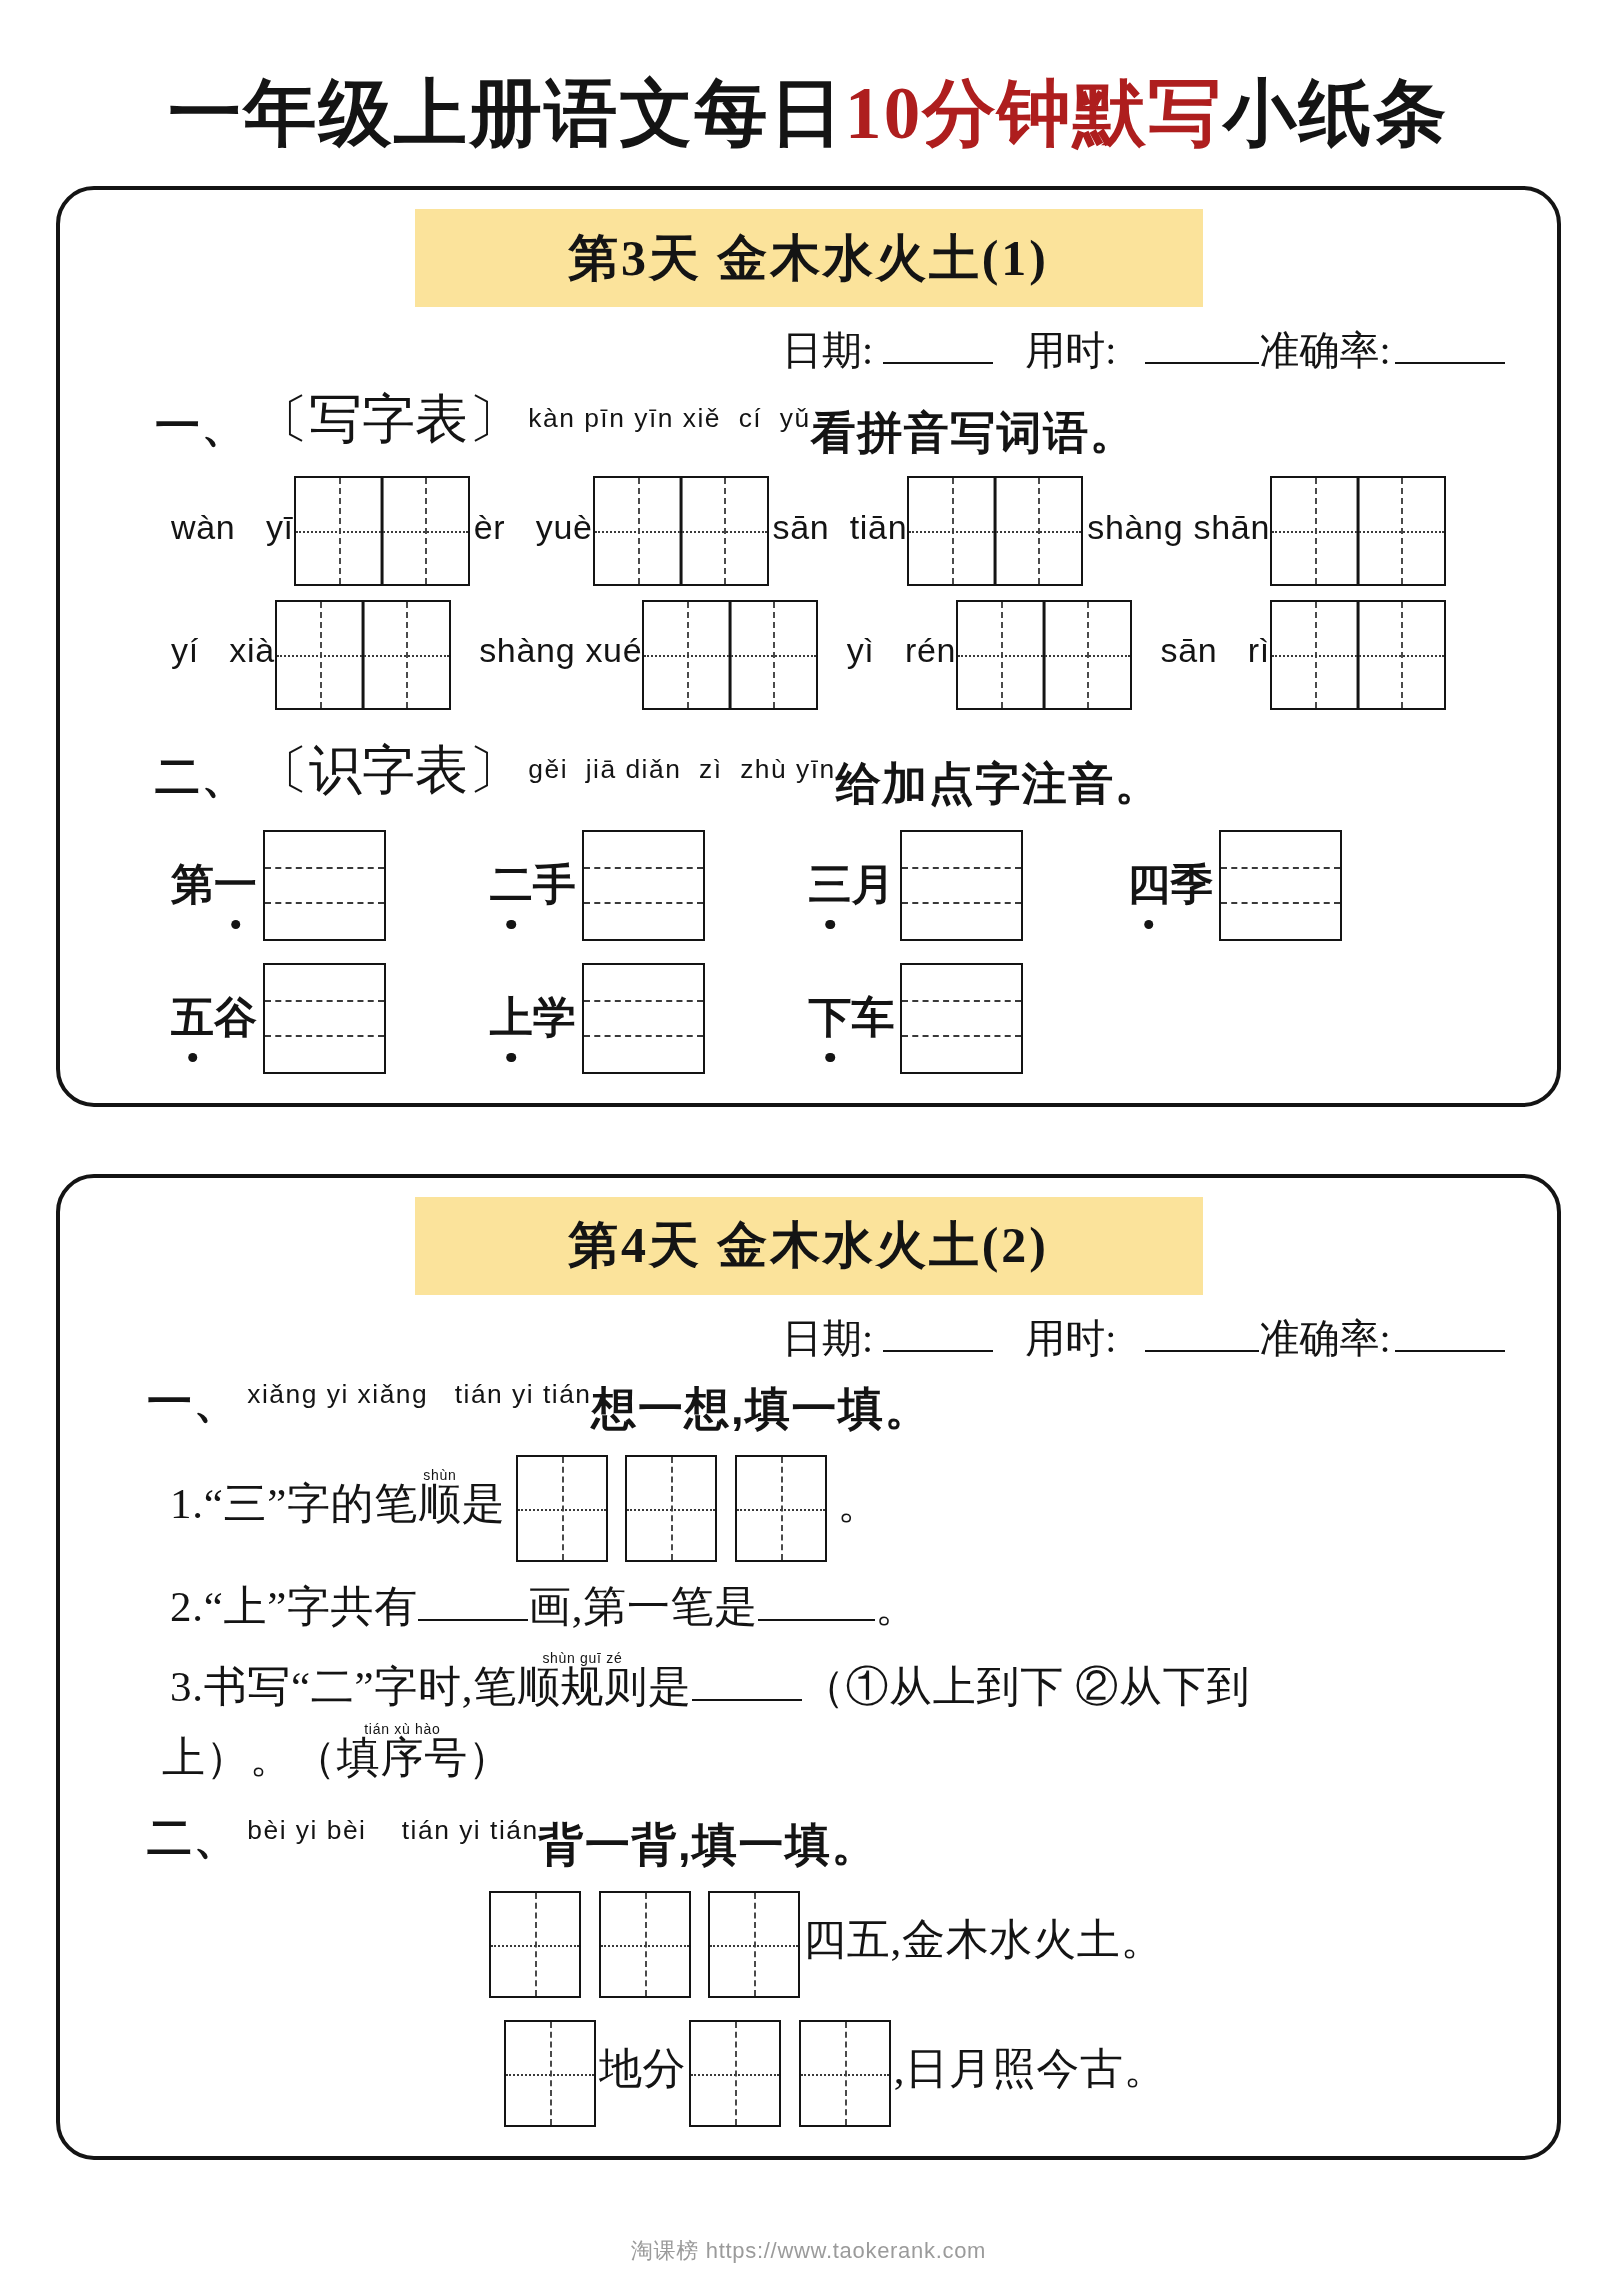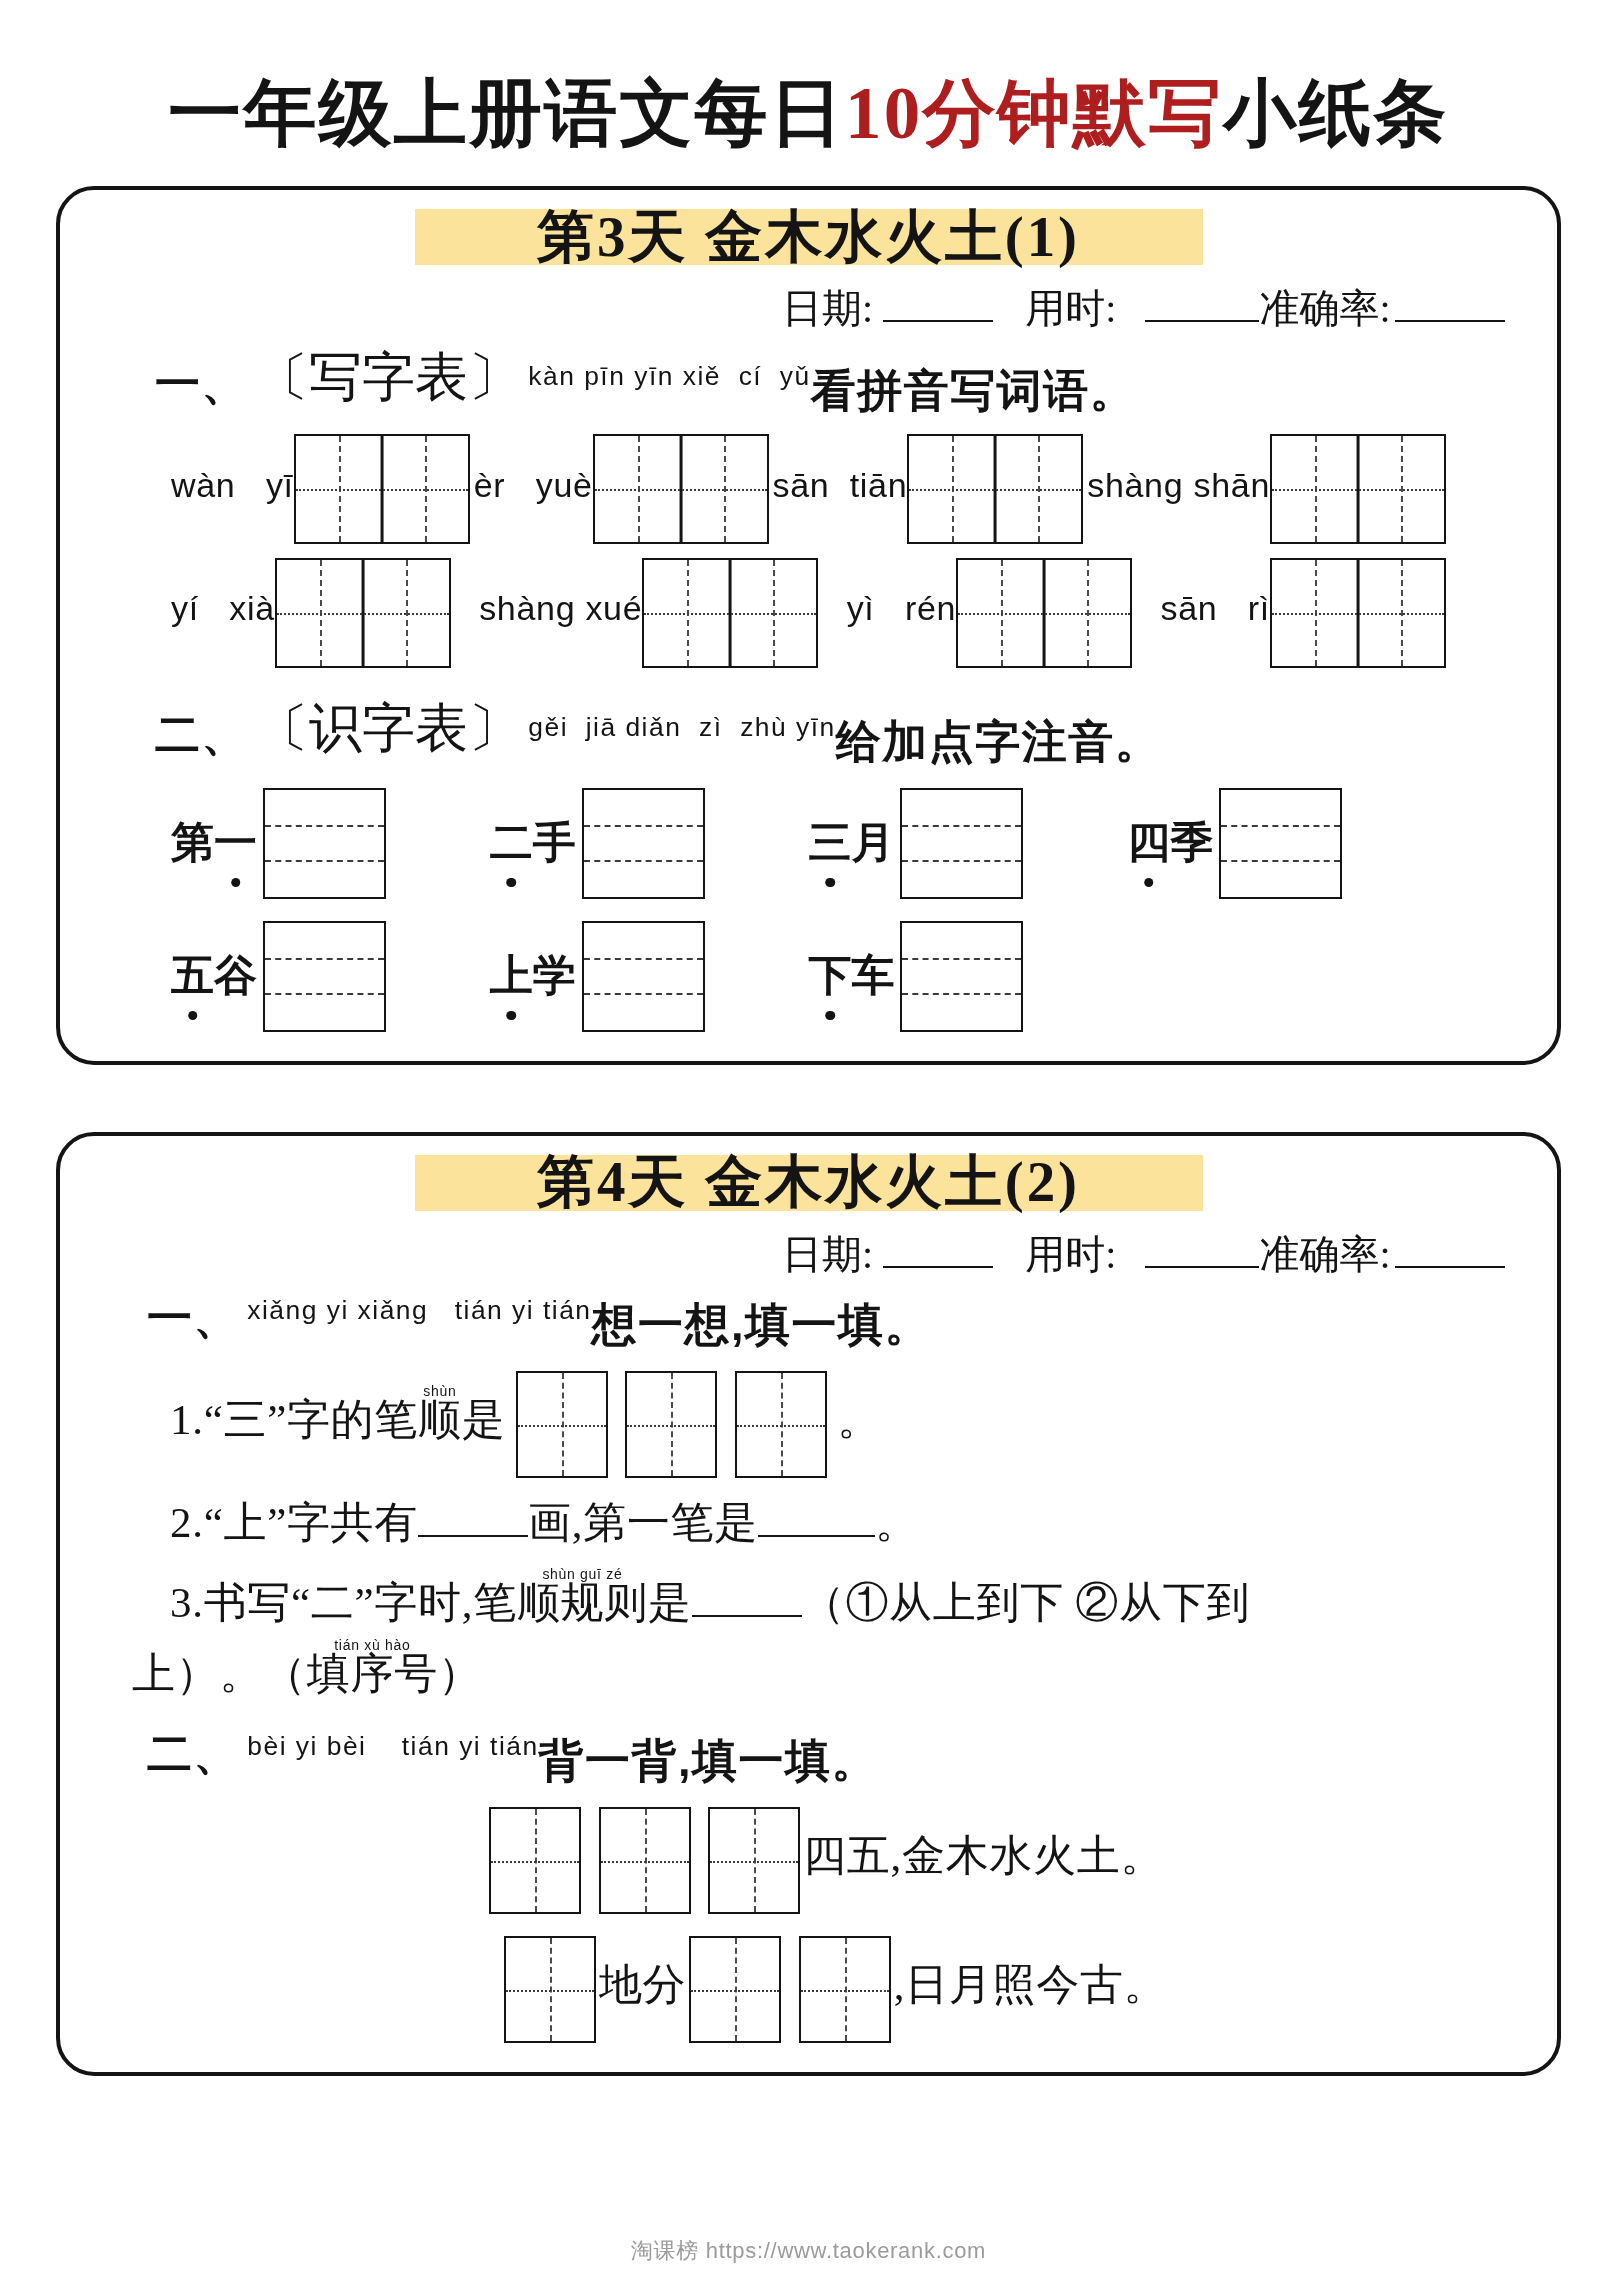--- a/index.html
+++ b/index.html
@@ -15,23 +15,23 @@
   }
   .page-title .red{ color:var(--red); }
 
   .panel{
     margin:22px 56px 0 56px; border:4.4px solid var(--ink); border-radius:38px;
     padding:19px 0 29px 0; background:#fff;
   }
   .panel + .panel{ margin-top:67px; }
 
   .banner{
-    width:788px; height:56px; margin:0 auto; background:var(--banner);
+    width:788px; height:98px; margin:0 auto; background:var(--banner);
     display:flex; align-items:center; justify-content:center;
-    font-size:57px; font-weight:800; font-family:"Liberation Serif", serif; letter-spacing:2.9px;
+    font-size:50px; font-weight:800; font-family:"Liberation Serif", serif; letter-spacing:2.9px;
   }
 
   .meta-row{
     margin-top:16px; padding-right:52px; text-align:right;
     font-size:40px; font-family:"Liberation Serif", serif; white-space:nowrap;
   }
   .blank{ display:inline-block; border-bottom:2.9px solid var(--ink); vertical-align:baseline; }
   .blank.b-date{ width:110px; margin:0 32px 0 10.3px; }
   .blank.b-time{ width:114px; margin:0 0 0 29px; }
   .blank.b-acc{ width:110px; margin-left:4.4px; }
@@ -62,21 +62,21 @@
   .anno-word span{ position:relative; }
   .anno-word .dotted::after{
     content:""; position:absolute; left:50%; bottom:-14.7px; transform:translateX(-50%);
     width:9.5px; height:9.5px; border-radius:50%; background:var(--ink);
   }
   .pybox{ width:123px; height:111px; border:2.9px solid var(--ink); position:relative; margin-left:5.9px; background:#fff; }
   .pybox .pl1{ left:0; right:0; top:33%; border-top:2.9px dashed #3a3a3a; }
   .pybox .pl2{ left:0; right:0; top:66%; border-top:2.9px dashed #3a3a3a; }
 
   .q-row{ padding-left:110px; margin-top:16px; font-size:43px; font-family:"Liberation Serif", serif; letter-spacing:0.7px; }
-  .q-row.cont{ padding-left:72px; margin-top:7.3px; }
+  .q-row.cont{ padding-left:102px; margin-top:7.3px; }
   ruby{ ruby-align:center; }
   rt{ font-family:"Liberation Sans", sans-serif; font-size:14px; letter-spacing:0.7px; text-align:center; }
   .q-blank{ display:inline-block; border-bottom:2.9px solid var(--ink); width:117px; vertical-align:baseline; }
   .q-blank.w150{ width:110px; }
   .box-strip{ display:inline-flex; gap:17.6px; margin:0 10.3px; vertical-align:middle; }
   .grid1{ position:relative; width:92px; height:107px; border:2.9px solid var(--ink); background:#fff; }
   .grid1 .v{ top:0; bottom:0; left:50%; border-left:2.2px dashed #4a4a4a; }
   .grid1 .h{ left:0; right:0; top:50%; border-top:2.9px dotted #3a3a3a; }
 
   .fill-line{ margin-top:16px; font-size:43px; font-family:"Liberation Serif", serif; letter-spacing:0.7px;margin-left:17px; }

